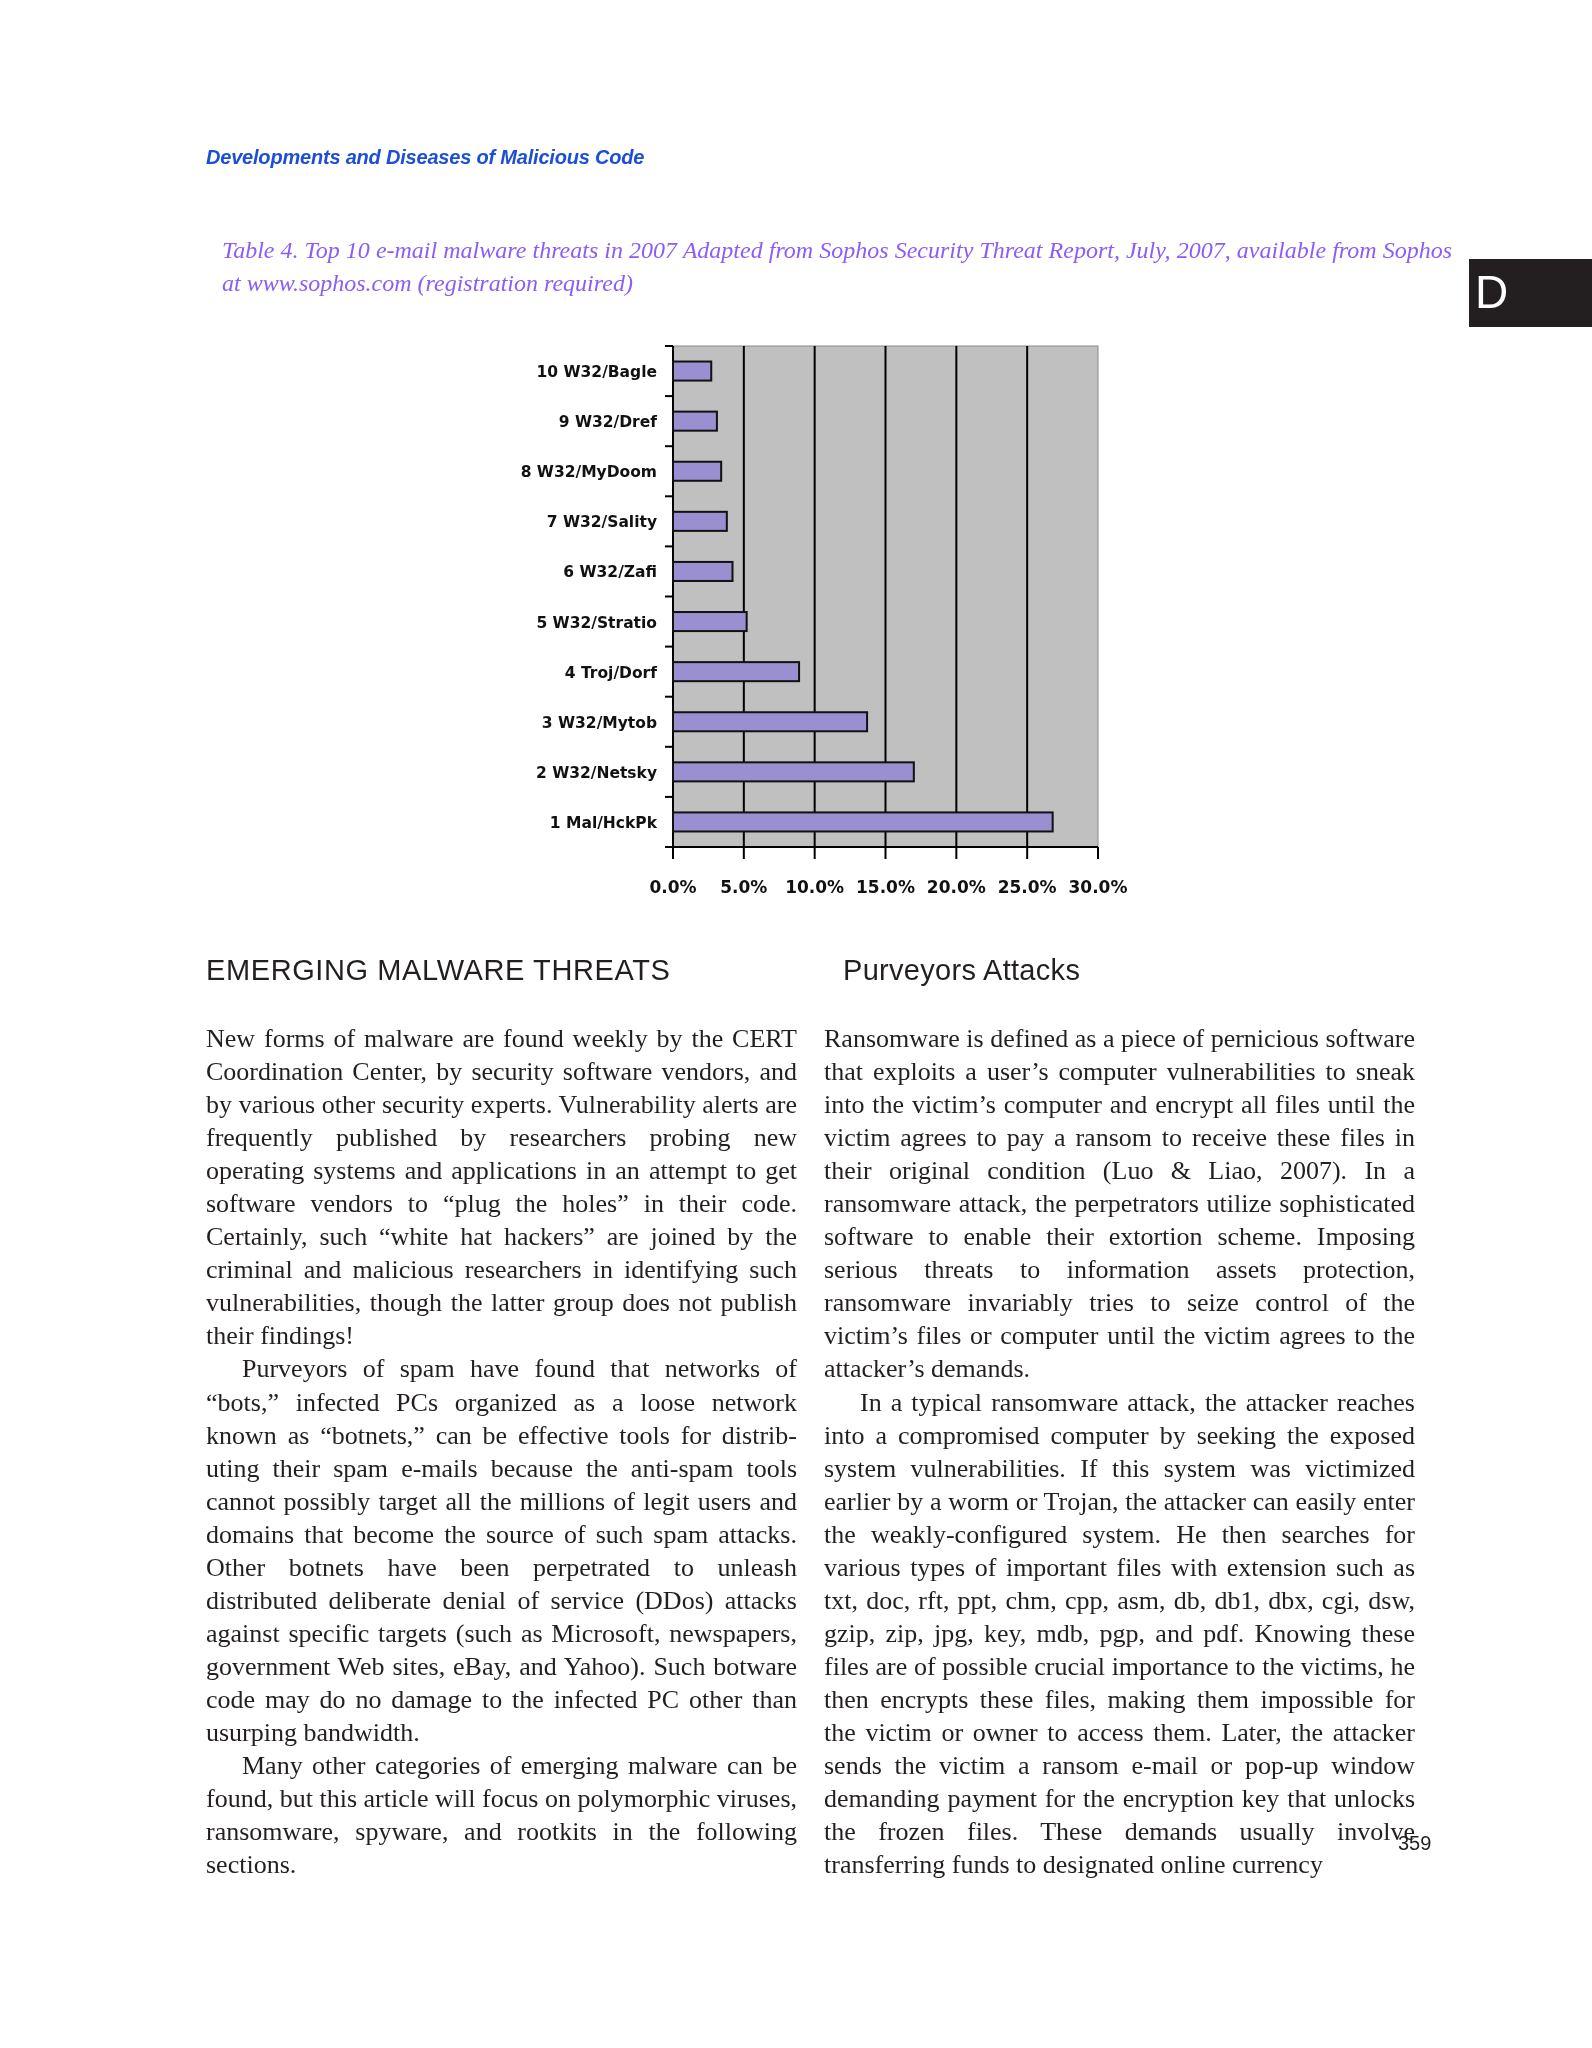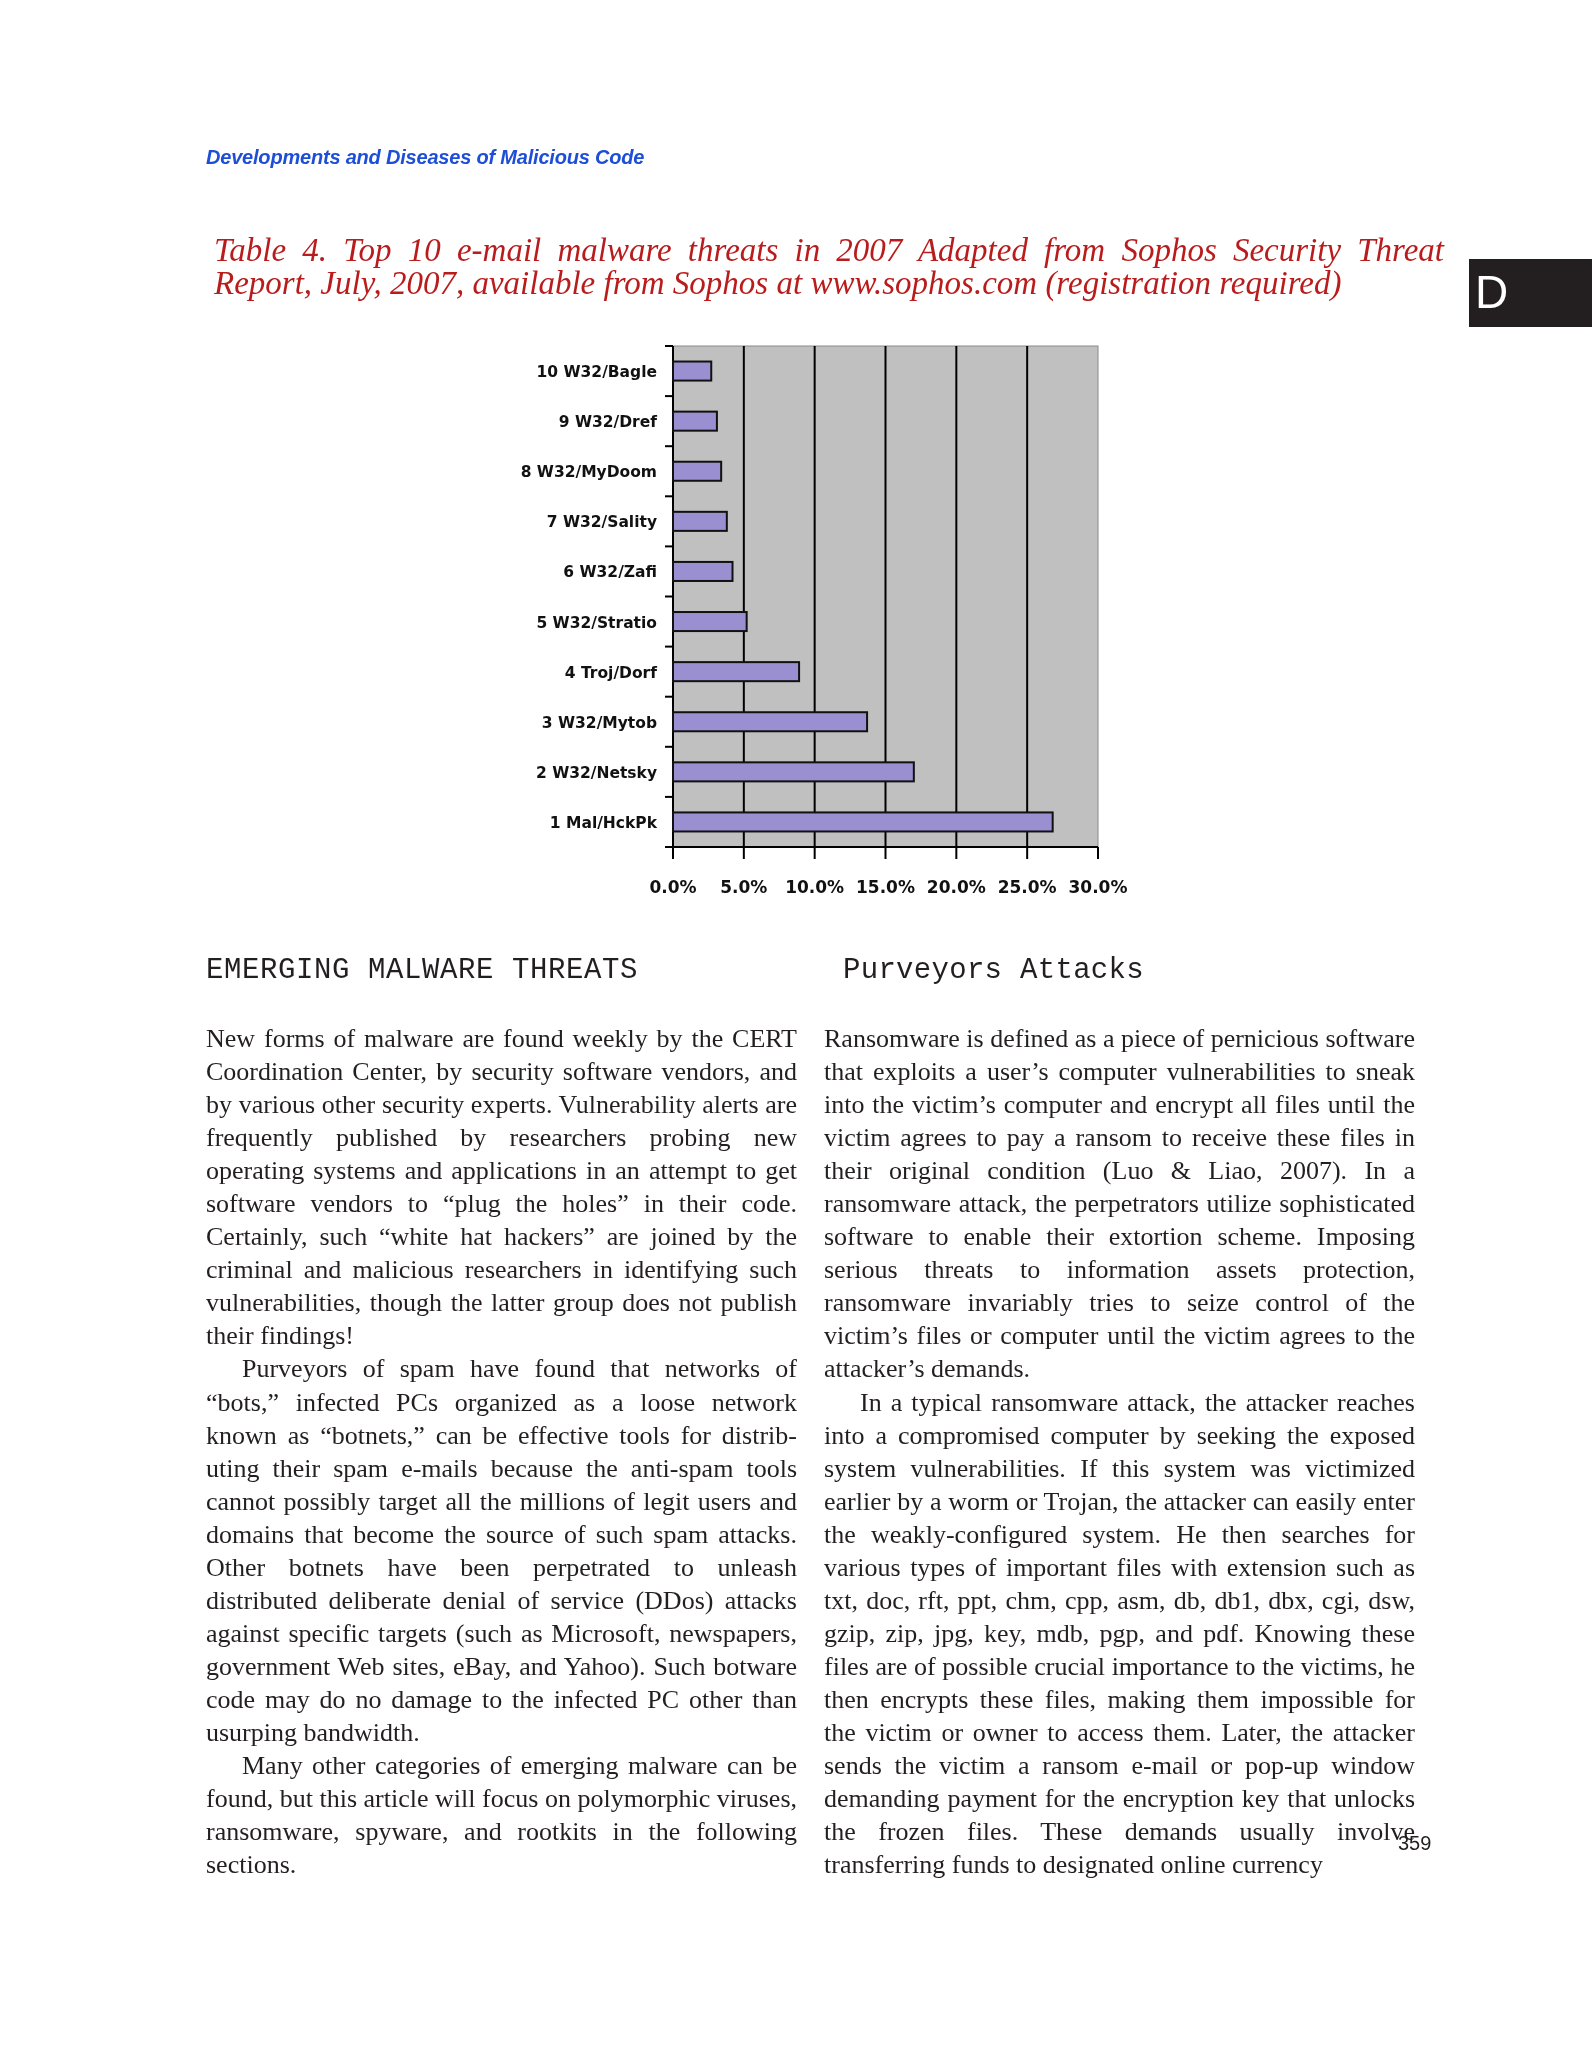--- a/index.html
+++ b/index.html
@@ -14,34 +14,34 @@
   }
   .section-tab {
     position: absolute; left: 1469px; top: 259px; width: 123px; height: 68px;
     background: #231f20;
   }
   .section-tab span {
     position: absolute; left: 6px; top: 4px;
     font-family: "Liberation Sans", sans-serif; font-size: 46px; color: #ffffff; line-height: 58px;
   }
   .caption {
-    position: absolute; left: 214px; top: 234px; width: 1230px;
-    font-family: "Liberation Serif", serif; font-style: italic; font-size: 33px;
-    line-height: 33px; text-align: justify; color: #b91c1c;
+    position: absolute; left: 222px; top: 234px; width: 1230px;
+    font-family: "Liberation Serif", serif; font-style: italic; font-size: 24px;
+    line-height: 33px; text-align: justify; color: #8b5cf6;
   }
   #chart { position: absolute; left: 0; top: 0; }
   .chart-label {
     font-family: "DejaVu Sans", sans-serif; font-weight: bold; font-size: 15.5px; fill: #111;
   }
   .tick-label {
     font-family: "DejaVu Sans", sans-serif; font-weight: bold; font-size: 17px; fill: #111;
   }
   .heading {
     position: absolute; top: 954px;
-    font-family: Liberation Mono, monospace; font-size: 29px; color: #231f20; letter-spacing: 0.6px;
+    font-family: Liberation Sans, sans-serif; font-size: 29px; color: #231f20; letter-spacing: 0.6px;
   }
   .heading.left { left: 206px; }
   .heading.right { left: 843px; letter-spacing: 0.3px; }
   .column {
     position: absolute; top: 1022px; width: 591px;
     font-family: "Liberation Serif", serif; font-size: 26px; line-height: 33.05px;
     color: #231f20; text-align: justify; hyphens: manual;
   }
   .column.left { left: 206px; }
   .column.right { left: 824px; }

